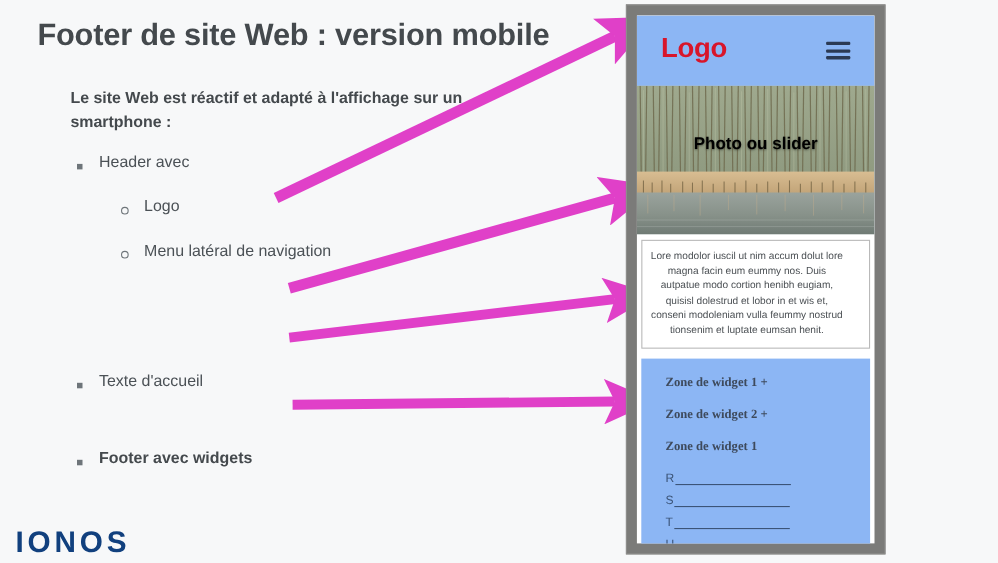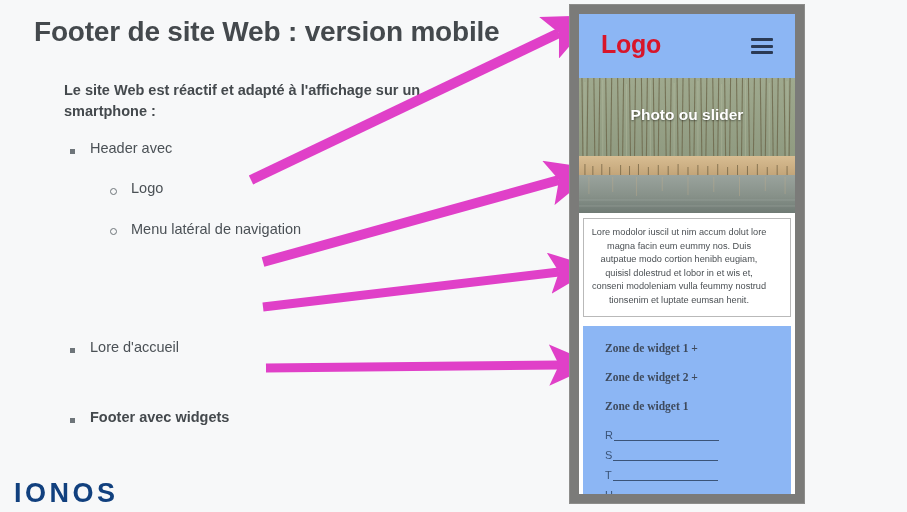--- a/index.html
+++ b/index.html
@@ -142,25 +142,25 @@
   #ph-photo {
     position: relative;
     height: 135px;
     flex: none;
     overflow: hidden;
     background: #7a8a86;
   }
   #ph-photo svg { display: block; width: 100%; height: 100%; }
   #ph-photo-label {
     position: absolute;
-    left: 0; right: 0; top: 28px;
+    left: 0; right: 0; top: 44px;
     text-align: center;
     font-size: 15.5px;
     font-weight: bold;
-    color: #ffffff;
+    color: #000000;
     text-shadow: 0 1px 2px rgba(0,0,0,0.45);
   }
   
   #ph-textbox {
     margin: 5px 4px 0 4px;
     border: 1px solid #b9b9b9;
     background: #ffffff;
     flex: none;
     padding: 7px 23px 8px 7px;
   }
@@ -233,21 +233,21 @@
 
     <div class="sp-22"></div>
     <div class="sp-22"></div>
 
 
     <div class="sp-22"></div>
     <div class="sp-22"></div>
 
     <div class="b-row b-lvl1">
       <span class="b-mark-sq"></span>
-      <span class="b-label">Lore d'accueil</span>
+      <span class="b-label">Texte d'accueil</span>
     </div>
 
     <div class="sp-22"></div>
     <div class="sp-22"></div>
 
     <div class="b-row b-lvl1 b-strong">
       <span class="b-mark-sq"></span>
       <span class="b-label">Footer avec widgets</span>
     </div>
 

